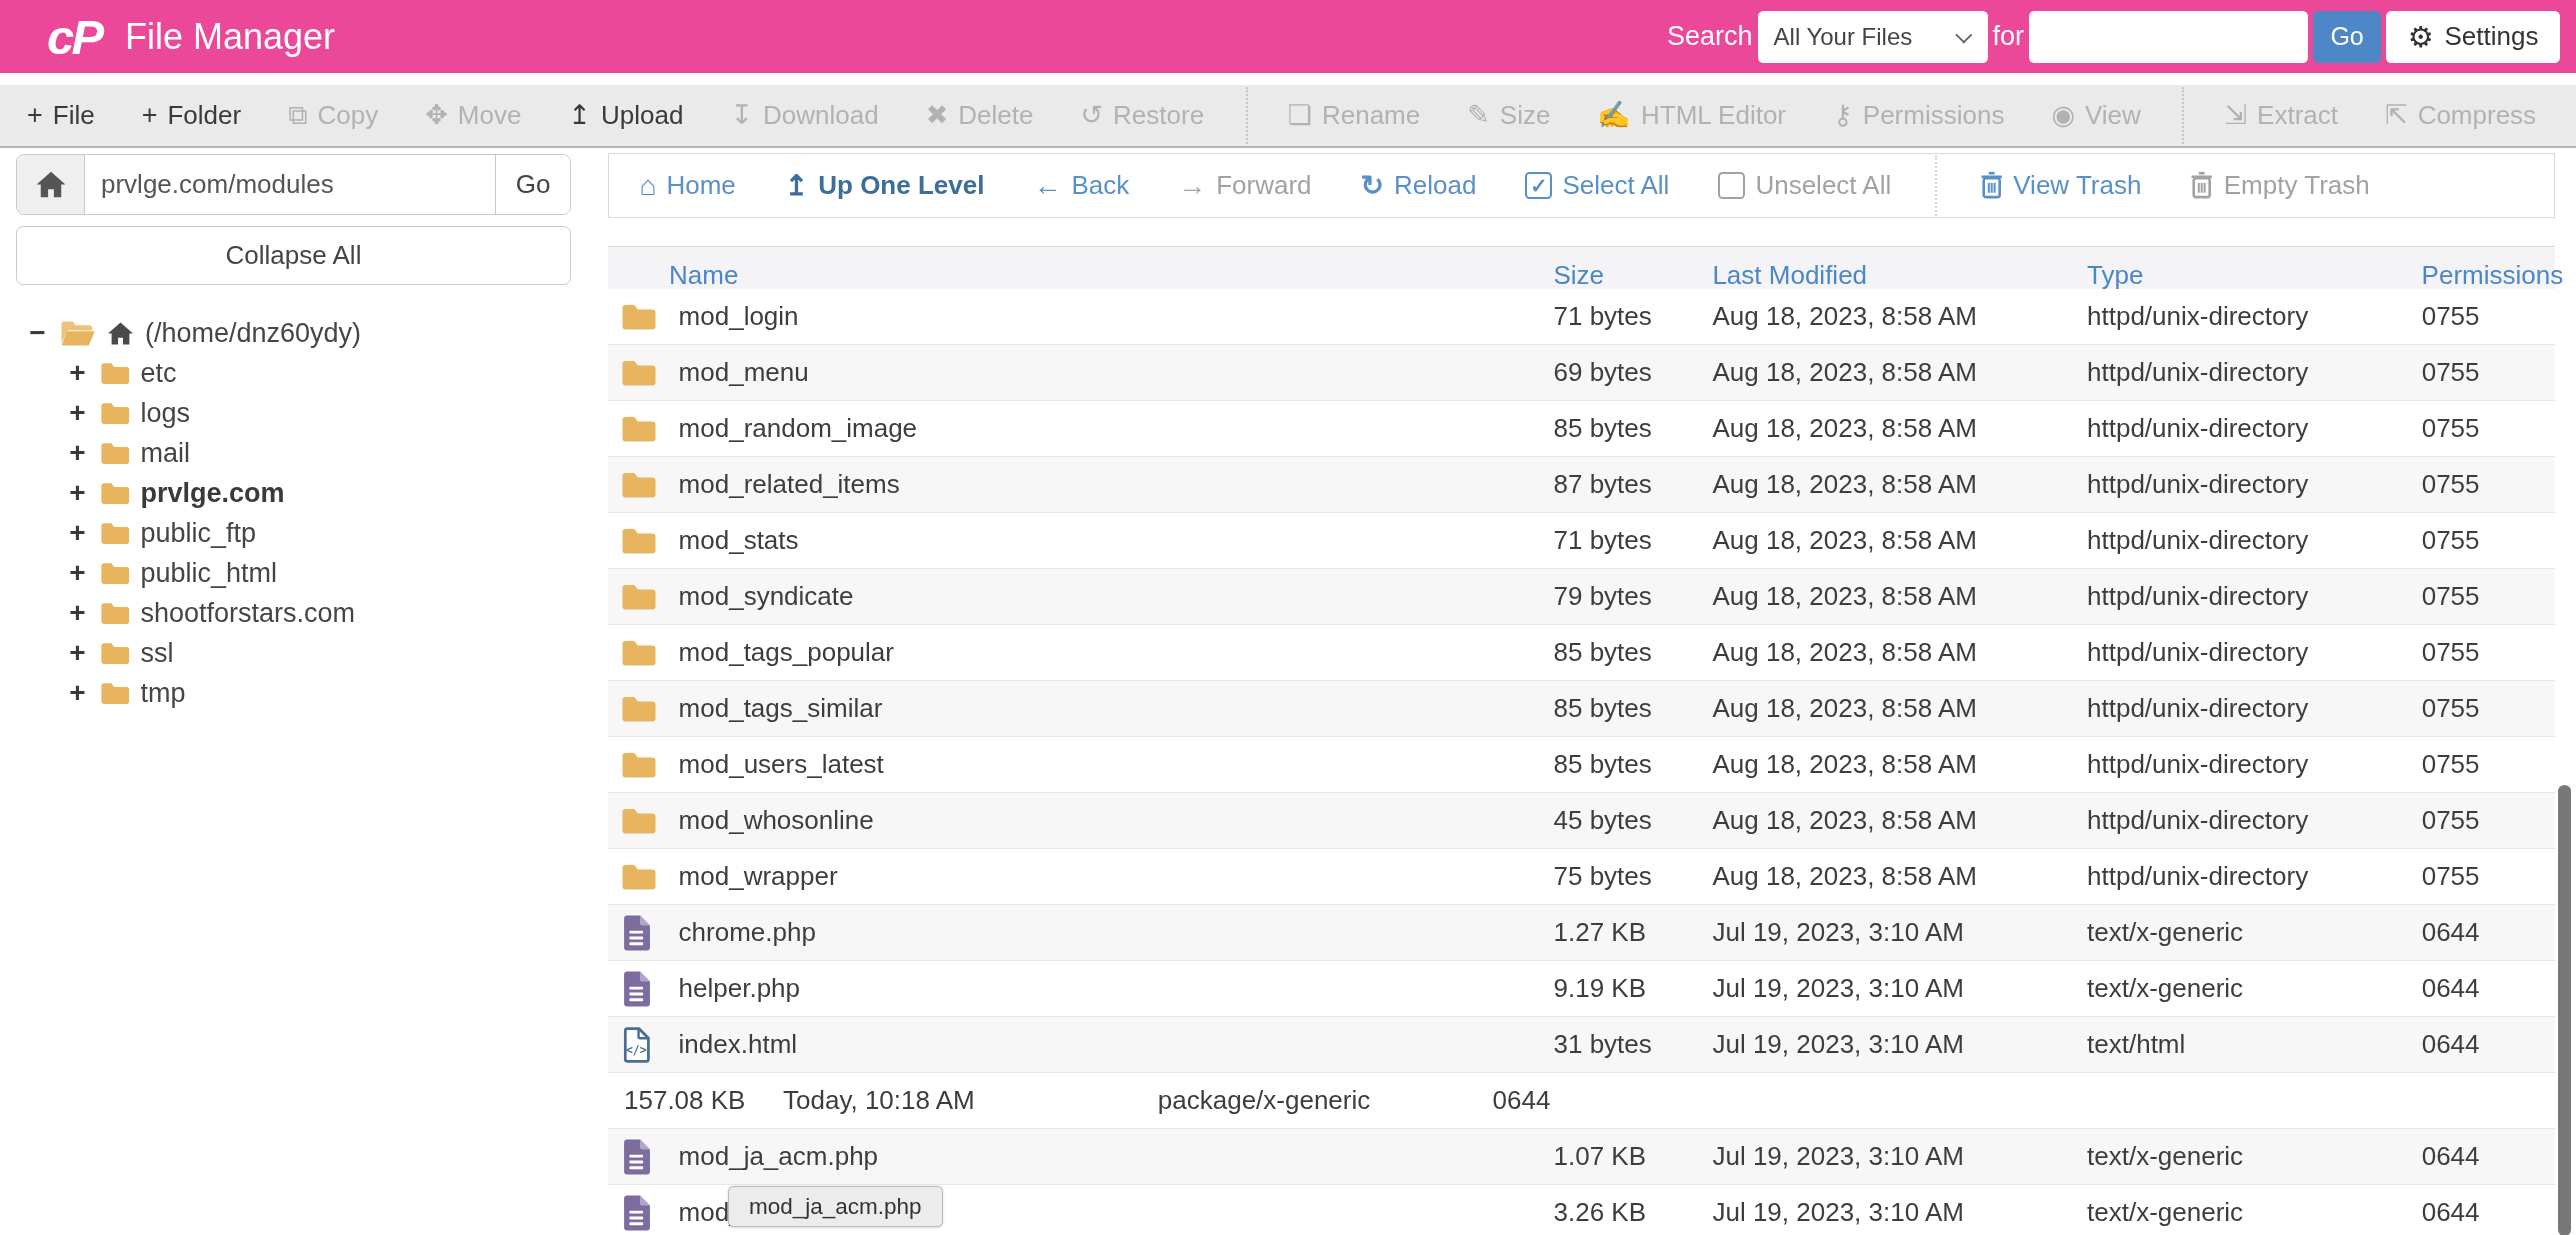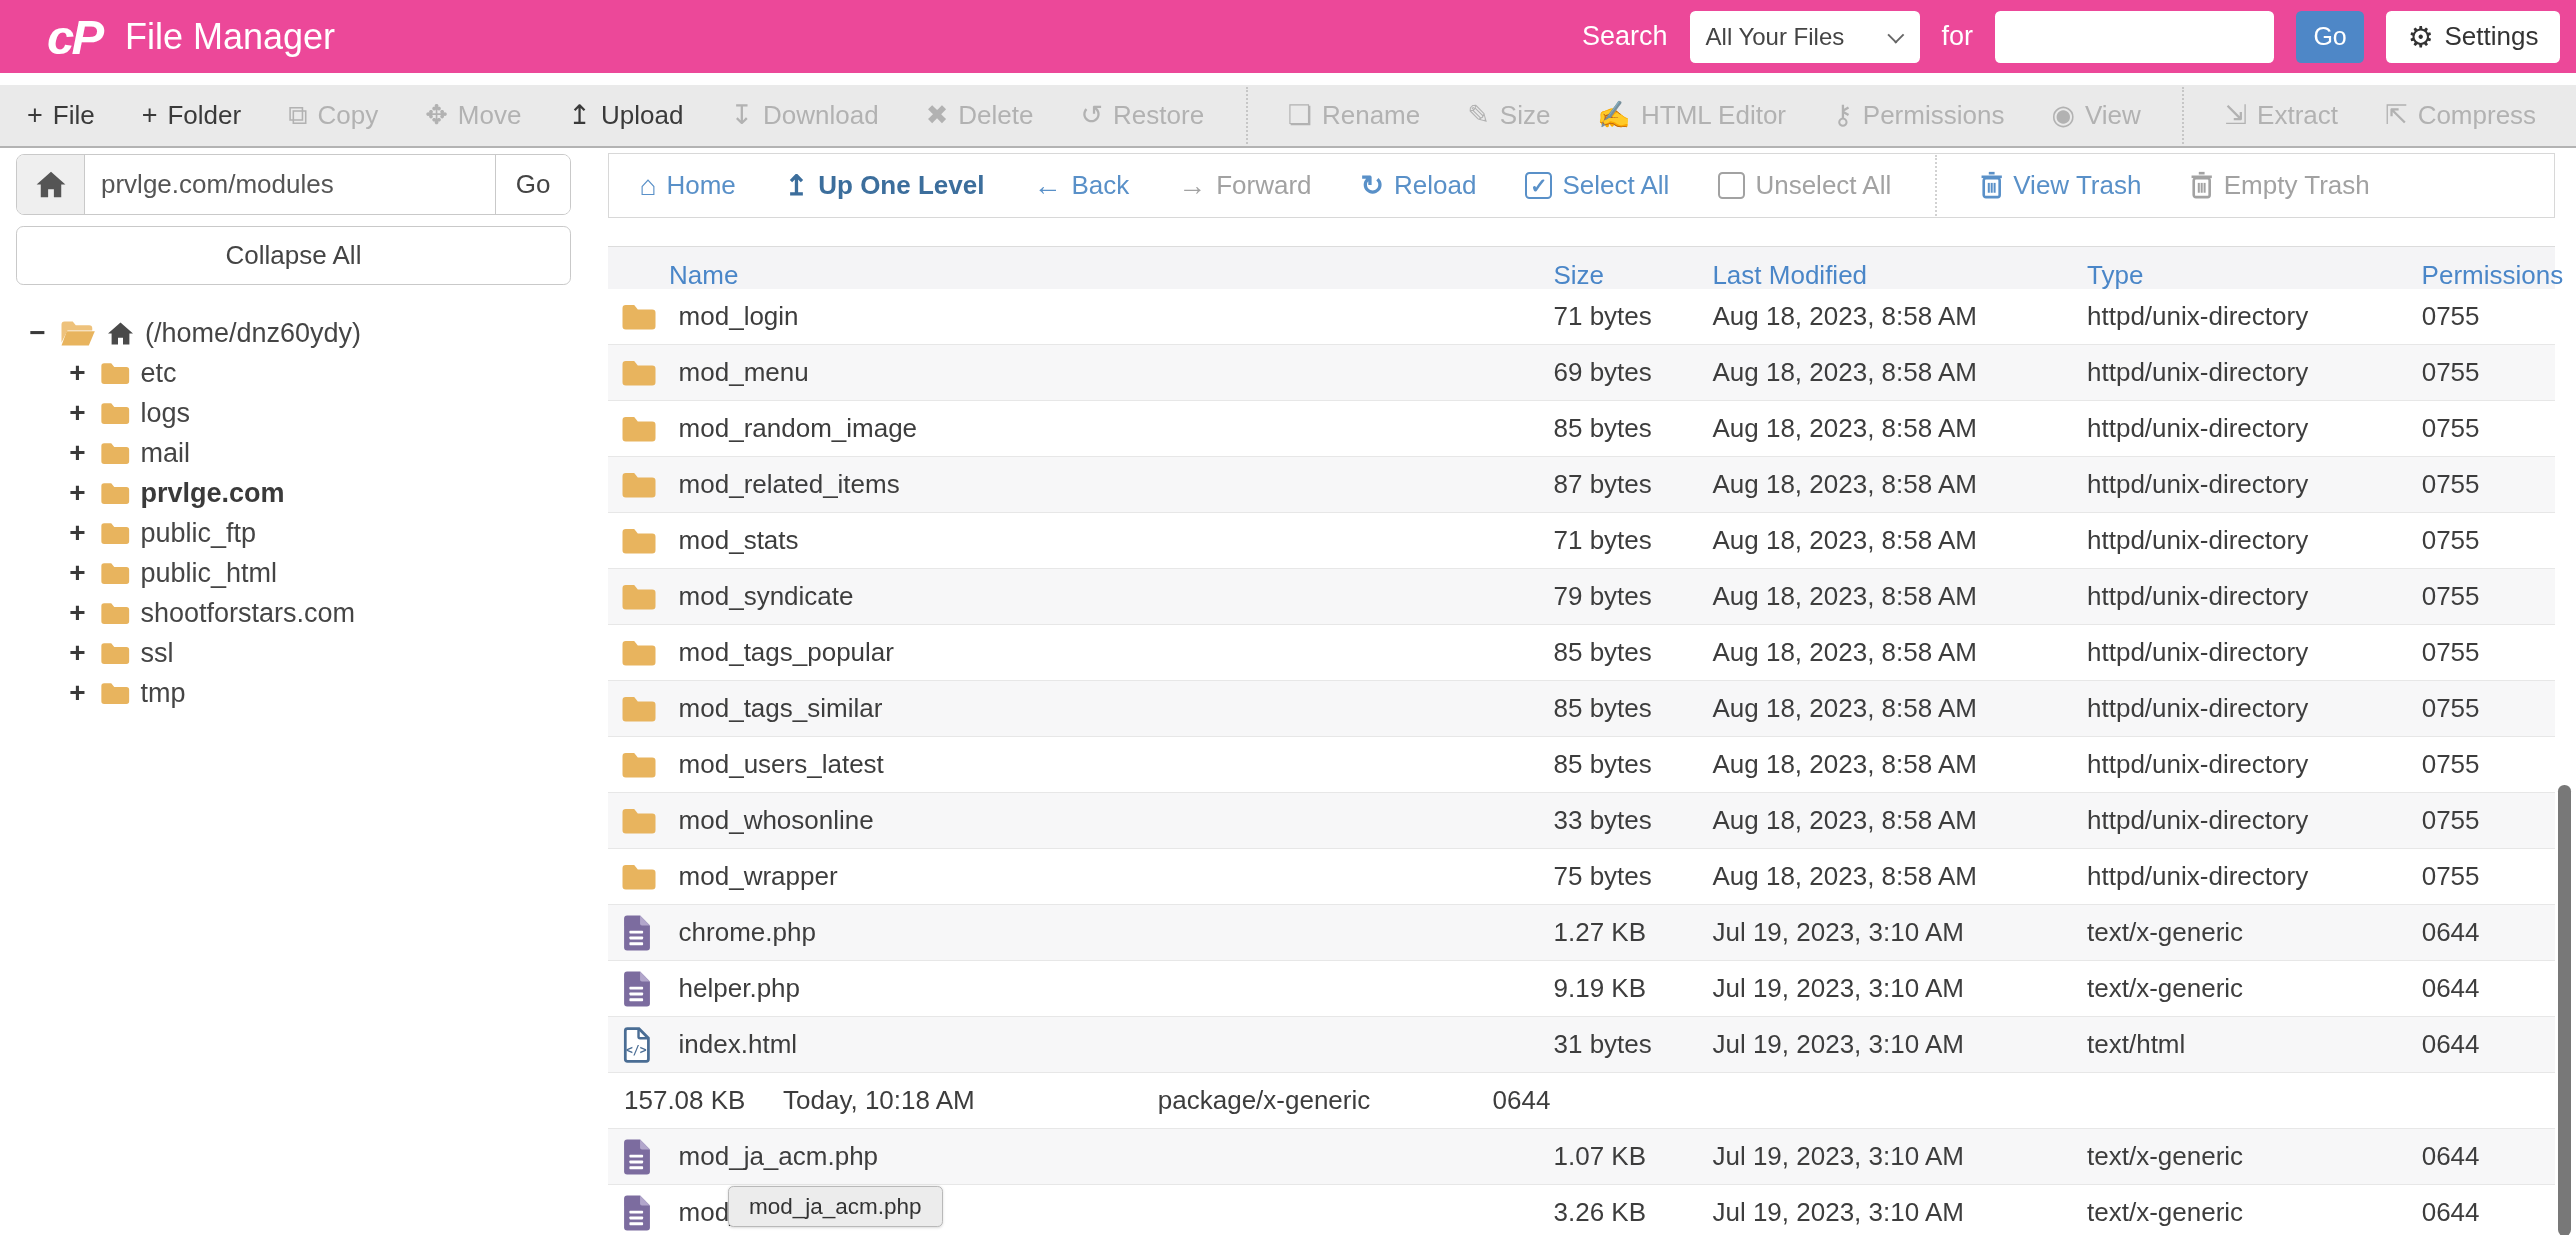--- a/index.html
+++ b/index.html
@@ -5,21 +5,21 @@
   * { margin:0; padding:0; box-sizing:border-box; }
   html,body { width:2576px; height:1236px; overflow:hidden; background:#fff;
     font-family:"Liberation Sans", sans-serif; }
 
   
   .topbar { position:absolute; left:0; top:0; width:2576px; height:73px;
     background:#ec4899; display:flex; align-items:center; }
   .logo { margin-left:47px; font-size:49px; font-weight:bold; font-style:italic;
     color:#fff; letter-spacing:-2.7px; }
   .apptitle { margin-left:23.4px; font-size:36px; color:#fff; font-weight:400; }
-  .searcharea { margin-left:auto; margin-right:16px; display:flex; align-items:center; gap:22px; }
+  .searcharea { margin-left:auto; margin-right:16px; display:flex; align-items:center; gap:5px; }
   .wlabel { color:#fff; font-size:27px; }
   .scope { width:230px; height:52px; background:#fff; border-radius:5.4px;
     display:flex; align-items:center; padding:0 16px; font-size:24px; color:#444;
     position:relative; }
   .scope .chev { position:absolute; right:18px; top:18px; width:11.7px; height:11.7px;
     border-right:2.7px solid #666; border-bottom:2.7px solid #666; transform:rotate(45deg); }
   .searchinput { width:279px; height:52px; border:none; border-radius:5.4px;
     background:#fff; font-size:25px; padding:0 12.6px; outline:none; }
   .gobtn { width:68px; height:52px; background:#4e87c7; color:#fff; border:none;
     border-radius:5.4px; font-size:25px; display:flex; align-items:center; justify-content:center; }
@@ -464,21 +464,21 @@
     </div>
     <div class="row">
       <div class="c-name">
         <span class="icon-box">
           <svg width="36" height="29" viewBox="0 0 24 19">
             <path d="M1 4 q0-2.2 2.2-2.2 h5.6 l2.4 3 h9.6 q2.2 0 2.2 2.2 v9 q0 2.2-2.2 2.2 H3.2 Q1 18.2 1 16 z" fill="#e8b45e"></path>
           </svg>
         </span>
         <span>mod_whosonline</span>
       </div>
-      <div class="c-size">33 bytes</div>
+      <div class="c-size">45 bytes</div>
       <div class="c-mod">Aug 18, 2023, 8:58 AM</div>
       <div class="c-type">httpd/unix-directory</div>
       <div class="c-perm">0755</div>
     </div>
     <div class="row">
       <div class="c-name">
         <span class="icon-box">
           <svg width="36" height="29" viewBox="0 0 24 19">
             <path d="M1 4 q0-2.2 2.2-2.2 h5.6 l2.4 3 h9.6 q2.2 0 2.2 2.2 v9 q0 2.2-2.2 2.2 H3.2 Q1 18.2 1 16 z" fill="#e8b45e"></path>
           </svg>

